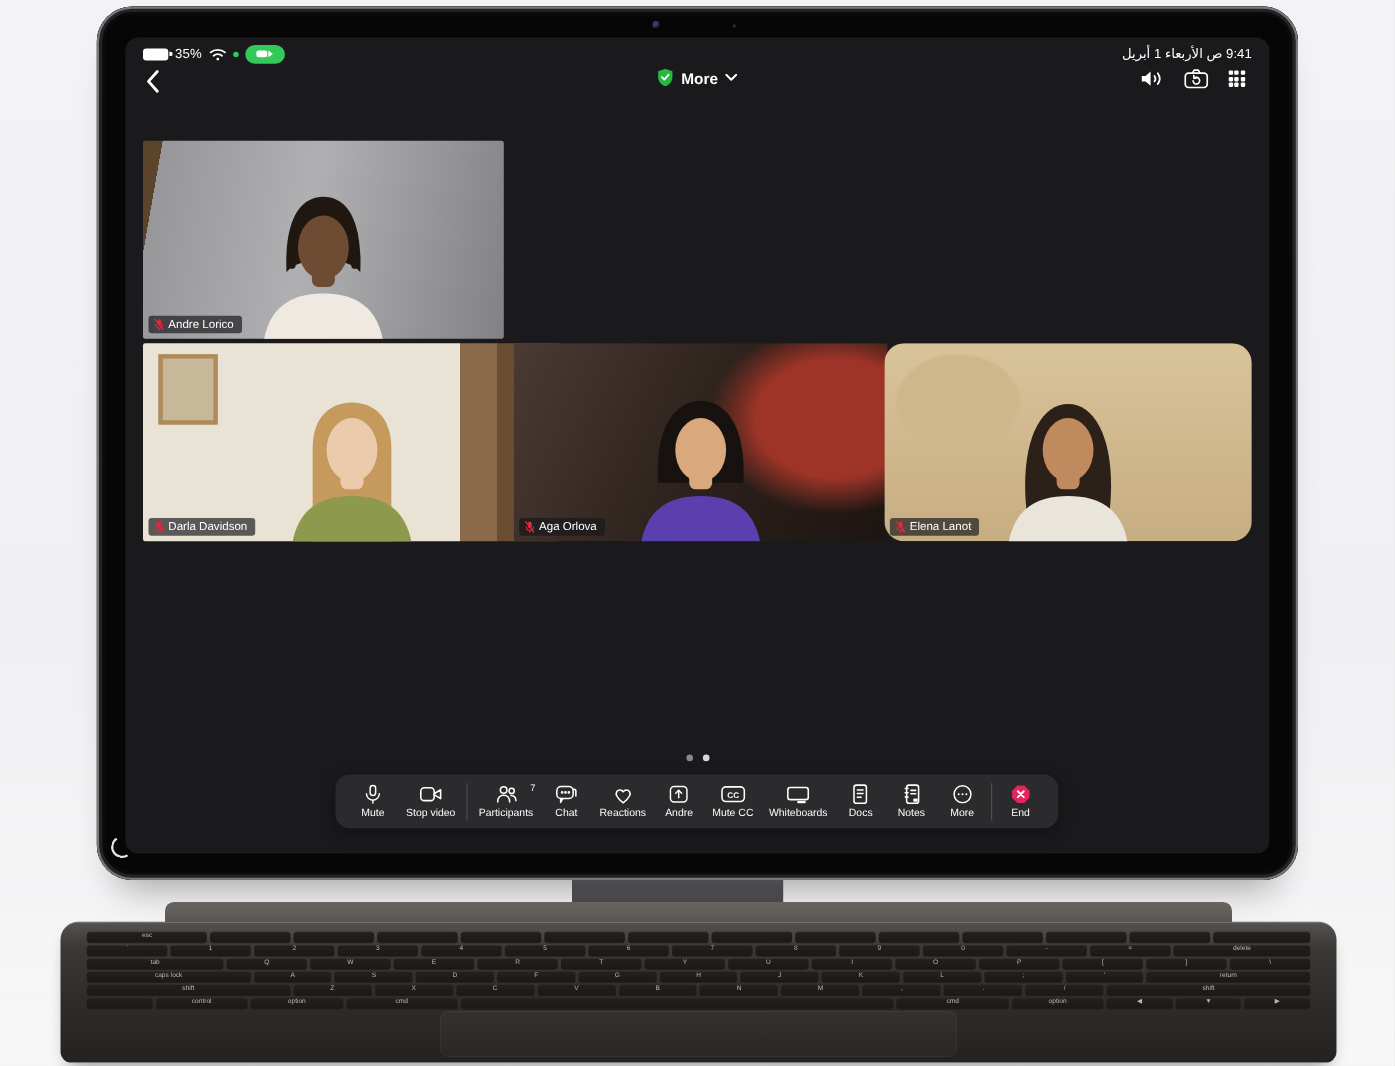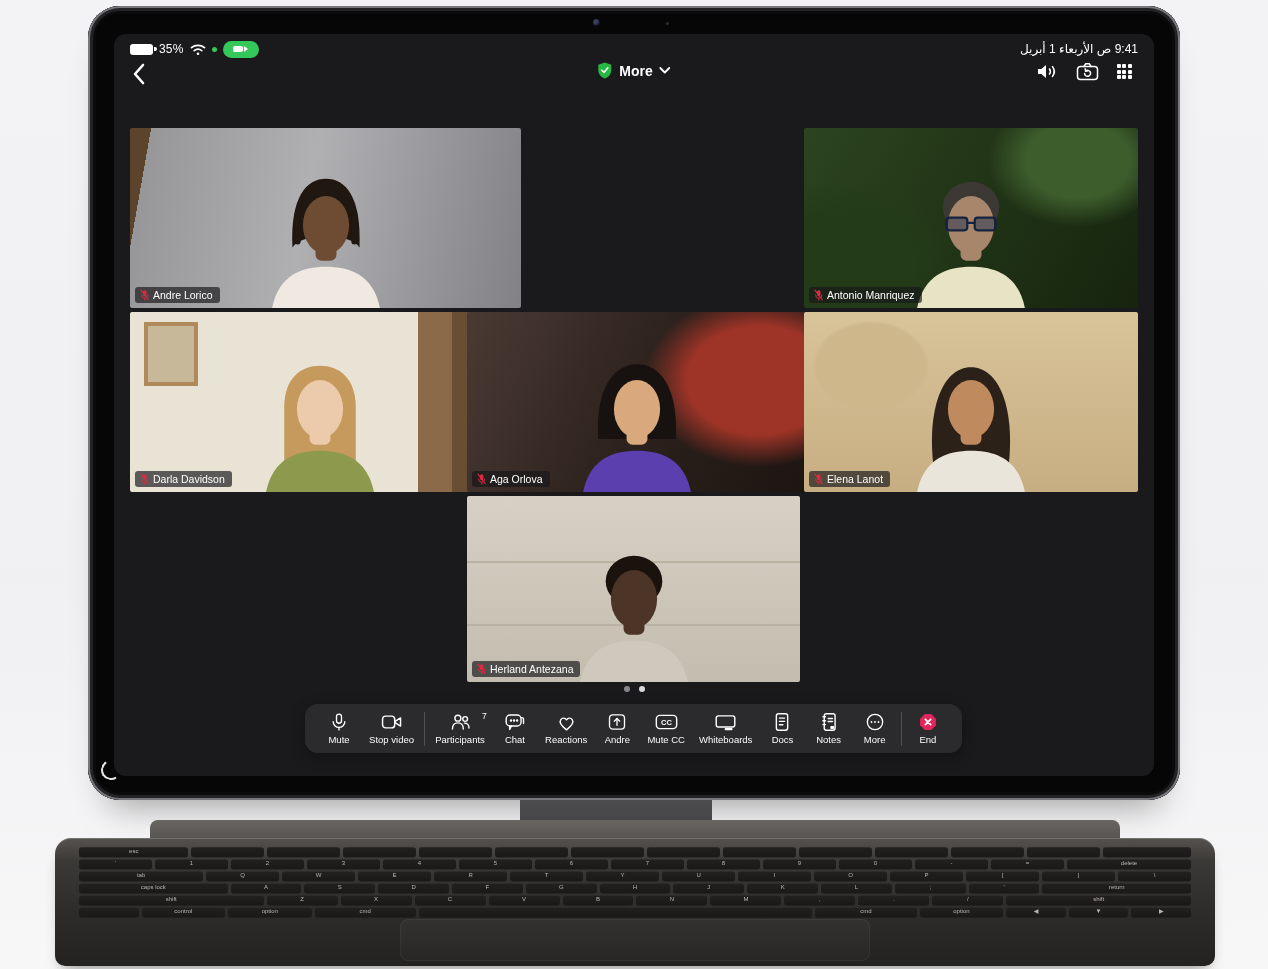--- a/index.html
+++ b/index.html
@@ -63,26 +63,26 @@
     display:flex; align-items:center; gap:7px; color:#fff; font-size:14px; font-weight:700; cursor:pointer; }
   .nav-actions { position:absolute; right:22px; top:4px; display:flex; align-items:center; gap:18px; }
   .nav-actions .nav-btn { background:none; border:none; cursor:pointer; display:flex; }
   .grid-icon { display:grid; grid-template-columns:repeat(3,4px); grid-template-rows:repeat(3,4px); gap:1.6px; }
   .grid-icon span { background:#fff; border-radius:1px; }
 
   
   .vgrid { position:absolute; left:16px; top:94px; width:1008px; height:554px; }
   .tile { position:absolute; border-radius:2px; overflow:hidden; background:#333; }
   .tile.active { outline:2px solid var(--active-green); outline-offset:-2px; }
-  .slot-0 { left:0;   top:0;   width:391px; height:180px; }
+  .slot-0 { left:0;   top:0;   width:328px; height:180px; }
   .slot-1 { left:337px;top:0;  width:333px; height:180px; }
   .slot-2 { left:674px;top:0;  width:334px; height:180px; }
   .slot-3 { left:0;   top:184px;width:379px; height:180px; }
   .slot-4 { left:337px;top:184px;width:340px; height:180px; }
-  .slot-5 { left:674px;top:184px;width:334px; height:180px; }
+  .slot-5 { left:674px;top:184px;width:334px; height:180px;border-radius:18px; }
   .slot-6 { left:337px;top:368px;width:333px; height:186px; }
   .figure { position:absolute; inset:0; }
   .figure svg { position:absolute; left:50%; bottom:-8px; transform:translateX(-50%); height:158px; }
   .name-tag { position:absolute; left:5px; bottom:5px; display:flex; align-items:center; gap:4px;
     background:rgba(24,24,26,.68); border-radius:3px; padding:2px 7px 2px 5px; color:#fff; font-size:10.5px; }
   .name-tag.no-mic { padding-left:7px; }
 
   
   .tile--andre   { background:linear-gradient(100deg,#5c442c 0 5%,#97979a 5%,#b0afb2 45%,#828185 100%); }
   .tile--aileen  { background:
@@ -319,43 +319,20 @@
       <svg class="icon mic-muted" width="9" height="12" viewBox="0 0 12 15">
         <rect x="4" y="1" width="4.6" height="8" rx="2.3" fill="#e02840"></rect>
         <path d="M2 7.5 a4.3 4.3 0 0 0 8.6 0 M6.3 12 v2.4" fill="none" stroke="#e02840" stroke-width="1.3" stroke-linecap="round"></path>
         <path d="M1.2 1 L11 13.8" stroke="#e02840" stroke-width="1.5" stroke-linecap="round"></path>
       </svg>
       <span class="pname">Andre Lorico</span>
     </div>
   </div>
 
 
-  <div class="tile slot-2 tile--antonio">
-    <div class="figure">
-              <svg viewBox="0 0 200 212" xmlns="http://www.w3.org/2000/svg">
-    <ellipse cx="100" cy="66" rx="38" ry="34" fill="#3c3833"></ellipse>
-    <rect x="86" y="112" width="28" height="26" rx="8" fill="#a8866b"></rect>
-    <ellipse cx="100" cy="90" rx="31" ry="39" fill="#a8866b"></ellipse>
-    <g fill="rgba(18,40,80,.45)" stroke="#16233f" stroke-width="3">
-         <rect x="67" y="80" width="28" height="17" rx="4"></rect>
-                  <rect x="105" y="80" width="28" height="17" rx="4"></rect>
-         <path d="M95 87 h10" fill="none"></path>
-                </g>
-    <path d="M26 212 C32 158 66 146 100 146 C134 146 168 158 174 212 Z" fill="#e7e3c5"></path>
-  </svg>
-            </div>
-    <div class="name-tag">
-      <svg class="icon mic-muted" width="9" height="12" viewBox="0 0 12 15">
-        <rect x="4" y="1" width="4.6" height="8" rx="2.3" fill="#e02840"></rect>
-        <path d="M2 7.5 a4.3 4.3 0 0 0 8.6 0 M6.3 12 v2.4" fill="none" stroke="#e02840" stroke-width="1.3" stroke-linecap="round"></path>
-        <path d="M1.2 1 L11 13.8" stroke="#e02840" stroke-width="1.5" stroke-linecap="round"></path>
-      </svg>
-      <span class="pname">Antonio Manriquez</span>
-    </div>
-  </div>
 
   <div class="tile slot-3 tile--darla">
     <div class="figure">
               <svg viewBox="0 0 200 212" xmlns="http://www.w3.org/2000/svg">
     <path d="M52 210 V88 C52 48 75 32 100 32 C125 32 148 48 148 88 V210 Z" fill="#c59a5c"></path>
     <rect x="86" y="112" width="28" height="26" rx="8" fill="#eccaac"></rect>
     <ellipse cx="100" cy="90" rx="31" ry="39" fill="#eccaac"></ellipse>
 
     <path d="M26 212 C32 158 66 146 100 146 C134 146 168 158 174 212 Z" fill="#8d9a4d"></path>
   </svg>
@@ -403,39 +380,20 @@
     <div class="name-tag">
       <svg class="icon mic-muted" width="9" height="12" viewBox="0 0 12 15">
         <rect x="4" y="1" width="4.6" height="8" rx="2.3" fill="#e02840"></rect>
         <path d="M2 7.5 a4.3 4.3 0 0 0 8.6 0 M6.3 12 v2.4" fill="none" stroke="#e02840" stroke-width="1.3" stroke-linecap="round"></path>
         <path d="M1.2 1 L11 13.8" stroke="#e02840" stroke-width="1.5" stroke-linecap="round"></path>
       </svg>
       <span class="pname">Elena Lanot</span>
     </div>
   </div>
 
-  <div class="tile slot-6 tile--herland">
-    <div class="figure">
-              <svg viewBox="0 0 200 212" xmlns="http://www.w3.org/2000/svg">
-    <ellipse cx="100" cy="66" rx="38" ry="34" fill="#1a120c"></ellipse>
-    <rect x="86" y="112" width="28" height="26" rx="8" fill="#4c3526"></rect>
-    <ellipse cx="100" cy="90" rx="31" ry="39" fill="#4c3526"></ellipse>
-
-    <path d="M26 212 C32 158 66 146 100 146 C134 146 168 158 174 212 Z" fill="#cfc9bd"></path>
-  </svg>
-            </div>
-    <div class="name-tag">
-      <svg class="icon mic-muted" width="9" height="12" viewBox="0 0 12 15">
-        <rect x="4" y="1" width="4.6" height="8" rx="2.3" fill="#e02840"></rect>
-        <path d="M2 7.5 a4.3 4.3 0 0 0 8.6 0 M6.3 12 v2.4" fill="none" stroke="#e02840" stroke-width="1.3" stroke-linecap="round"></path>
-        <path d="M1.2 1 L11 13.8" stroke="#e02840" stroke-width="1.5" stroke-linecap="round"></path>
-      </svg>
-      <span class="pname">Herland Antezana</span>
-    </div>
-  </div>
 </div>
 
       <div class="dots" id="dots">
           <span class="dot"></span>
           <span class="dot on"></span>
         </div>
 
       <div class="toolbar" id="toolbar">
   <button class="tb-item">
     <span class="tb-icon">

